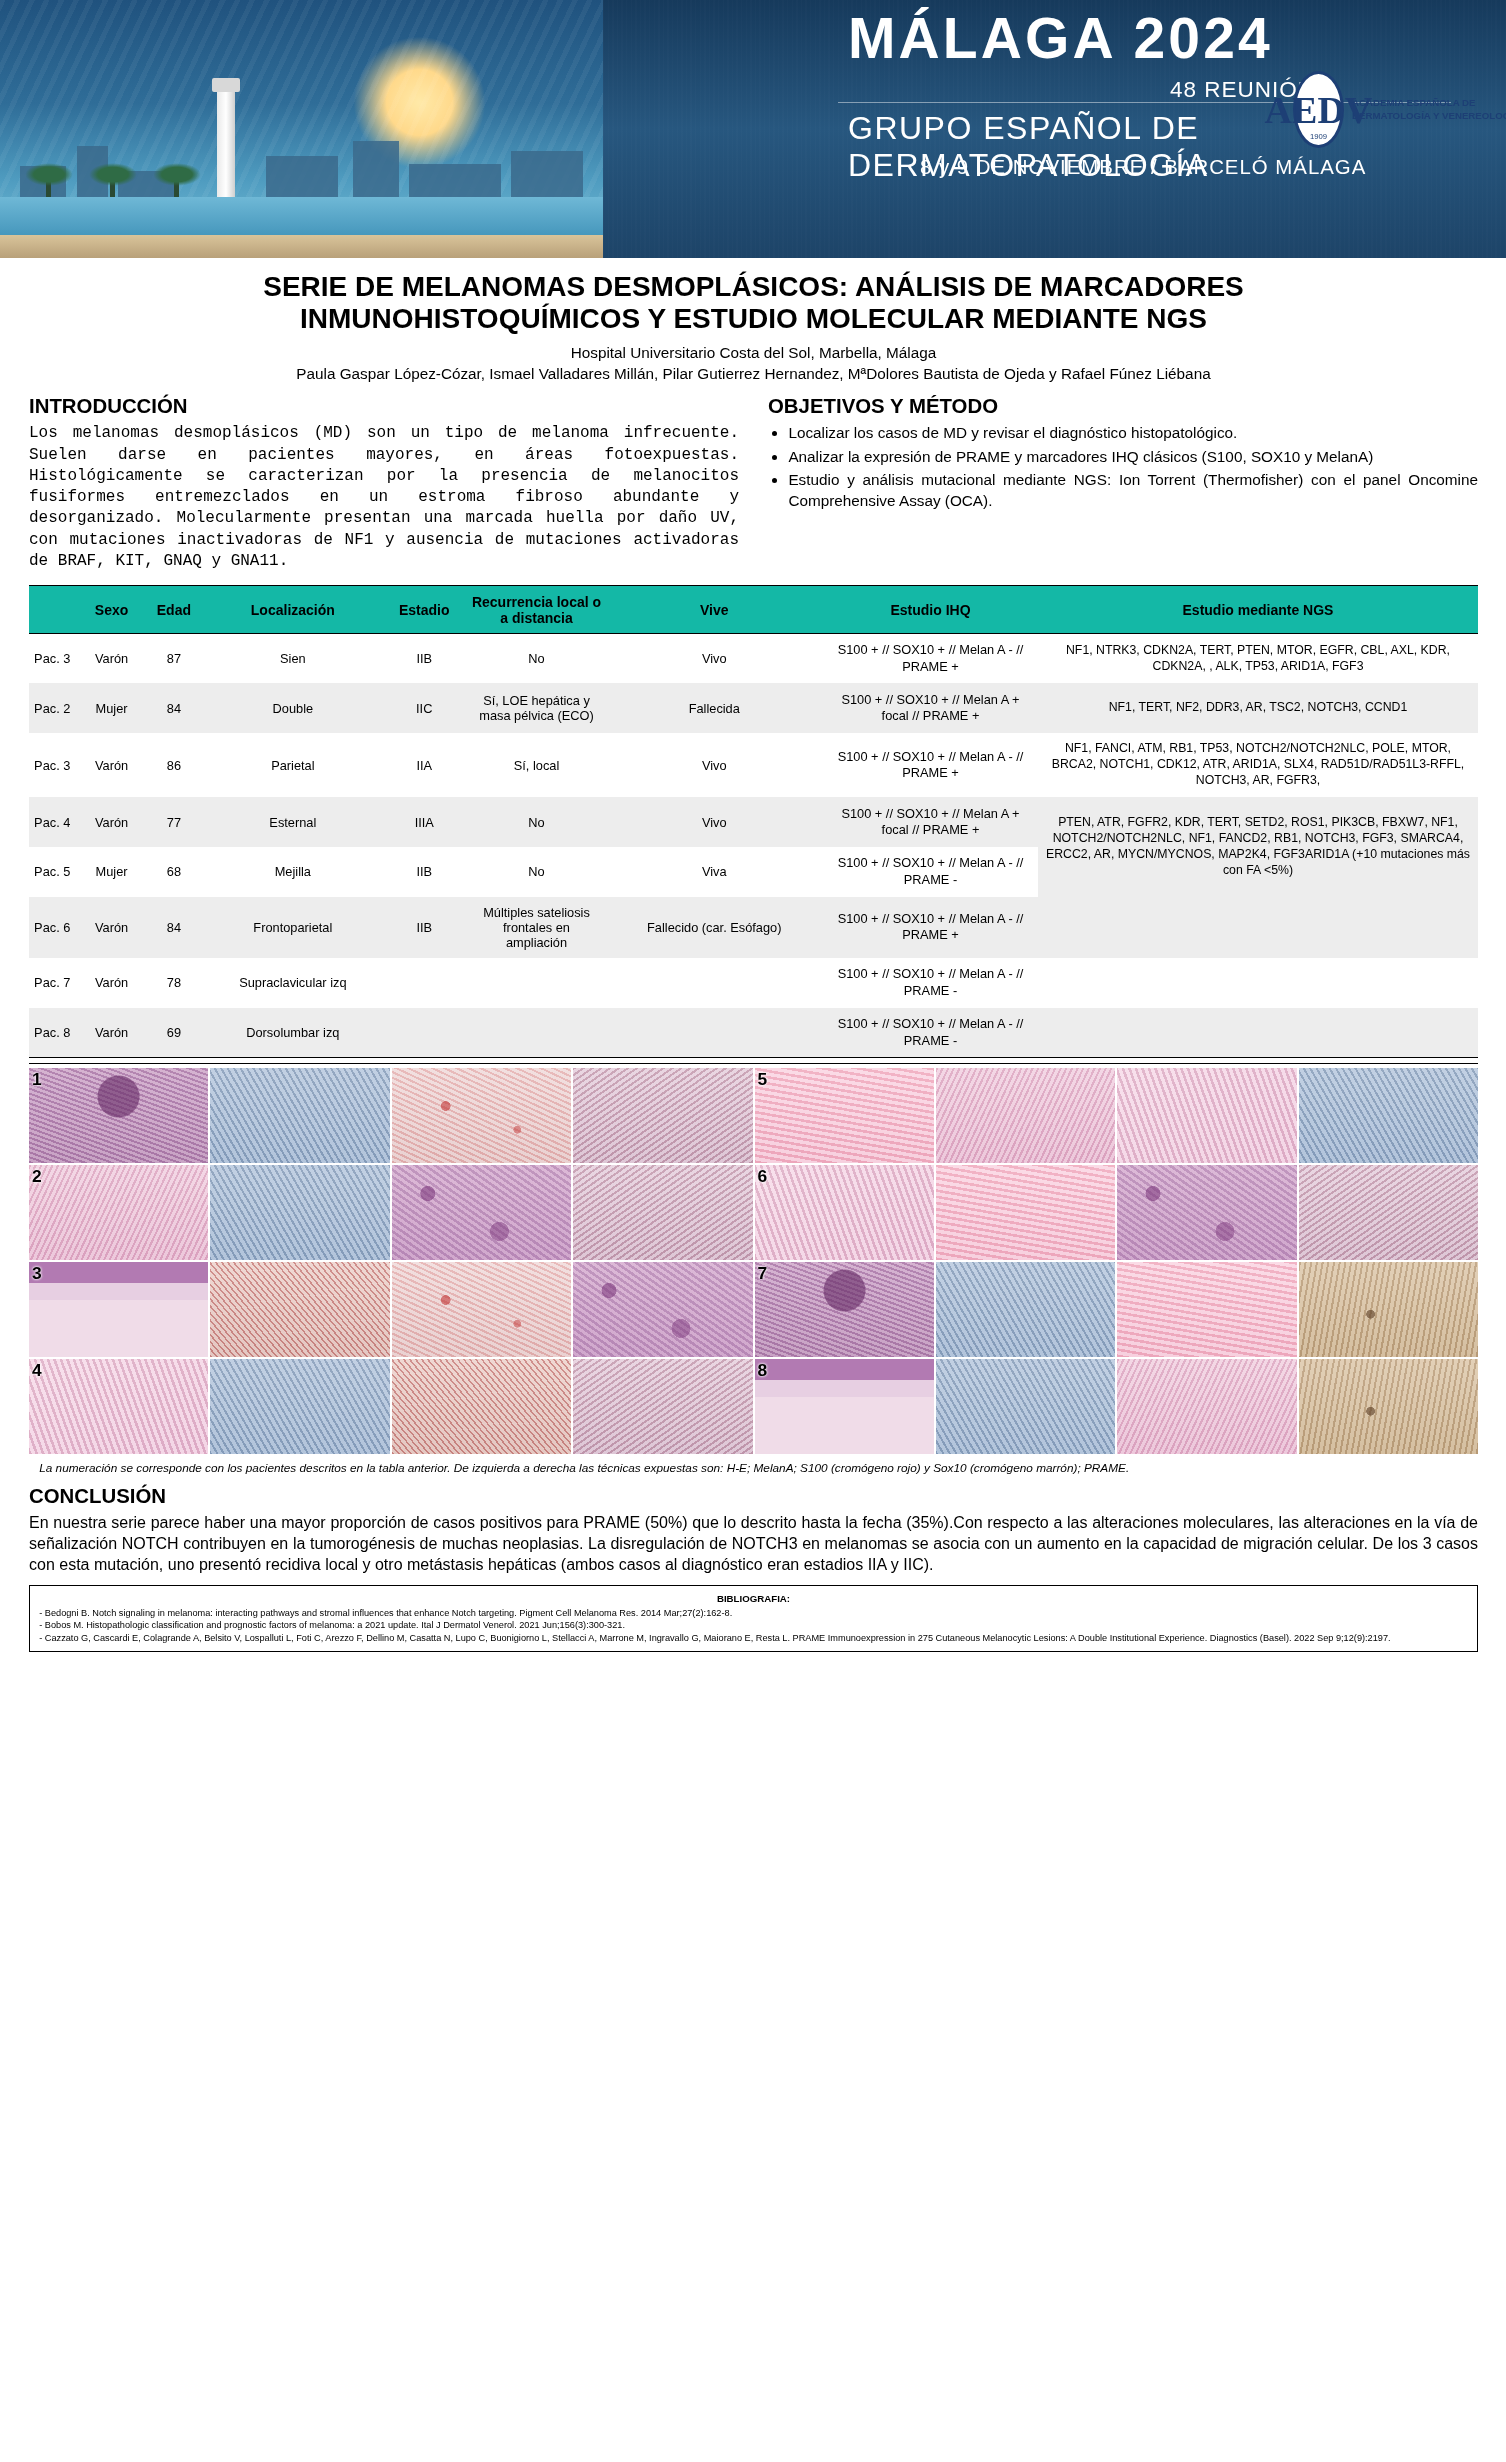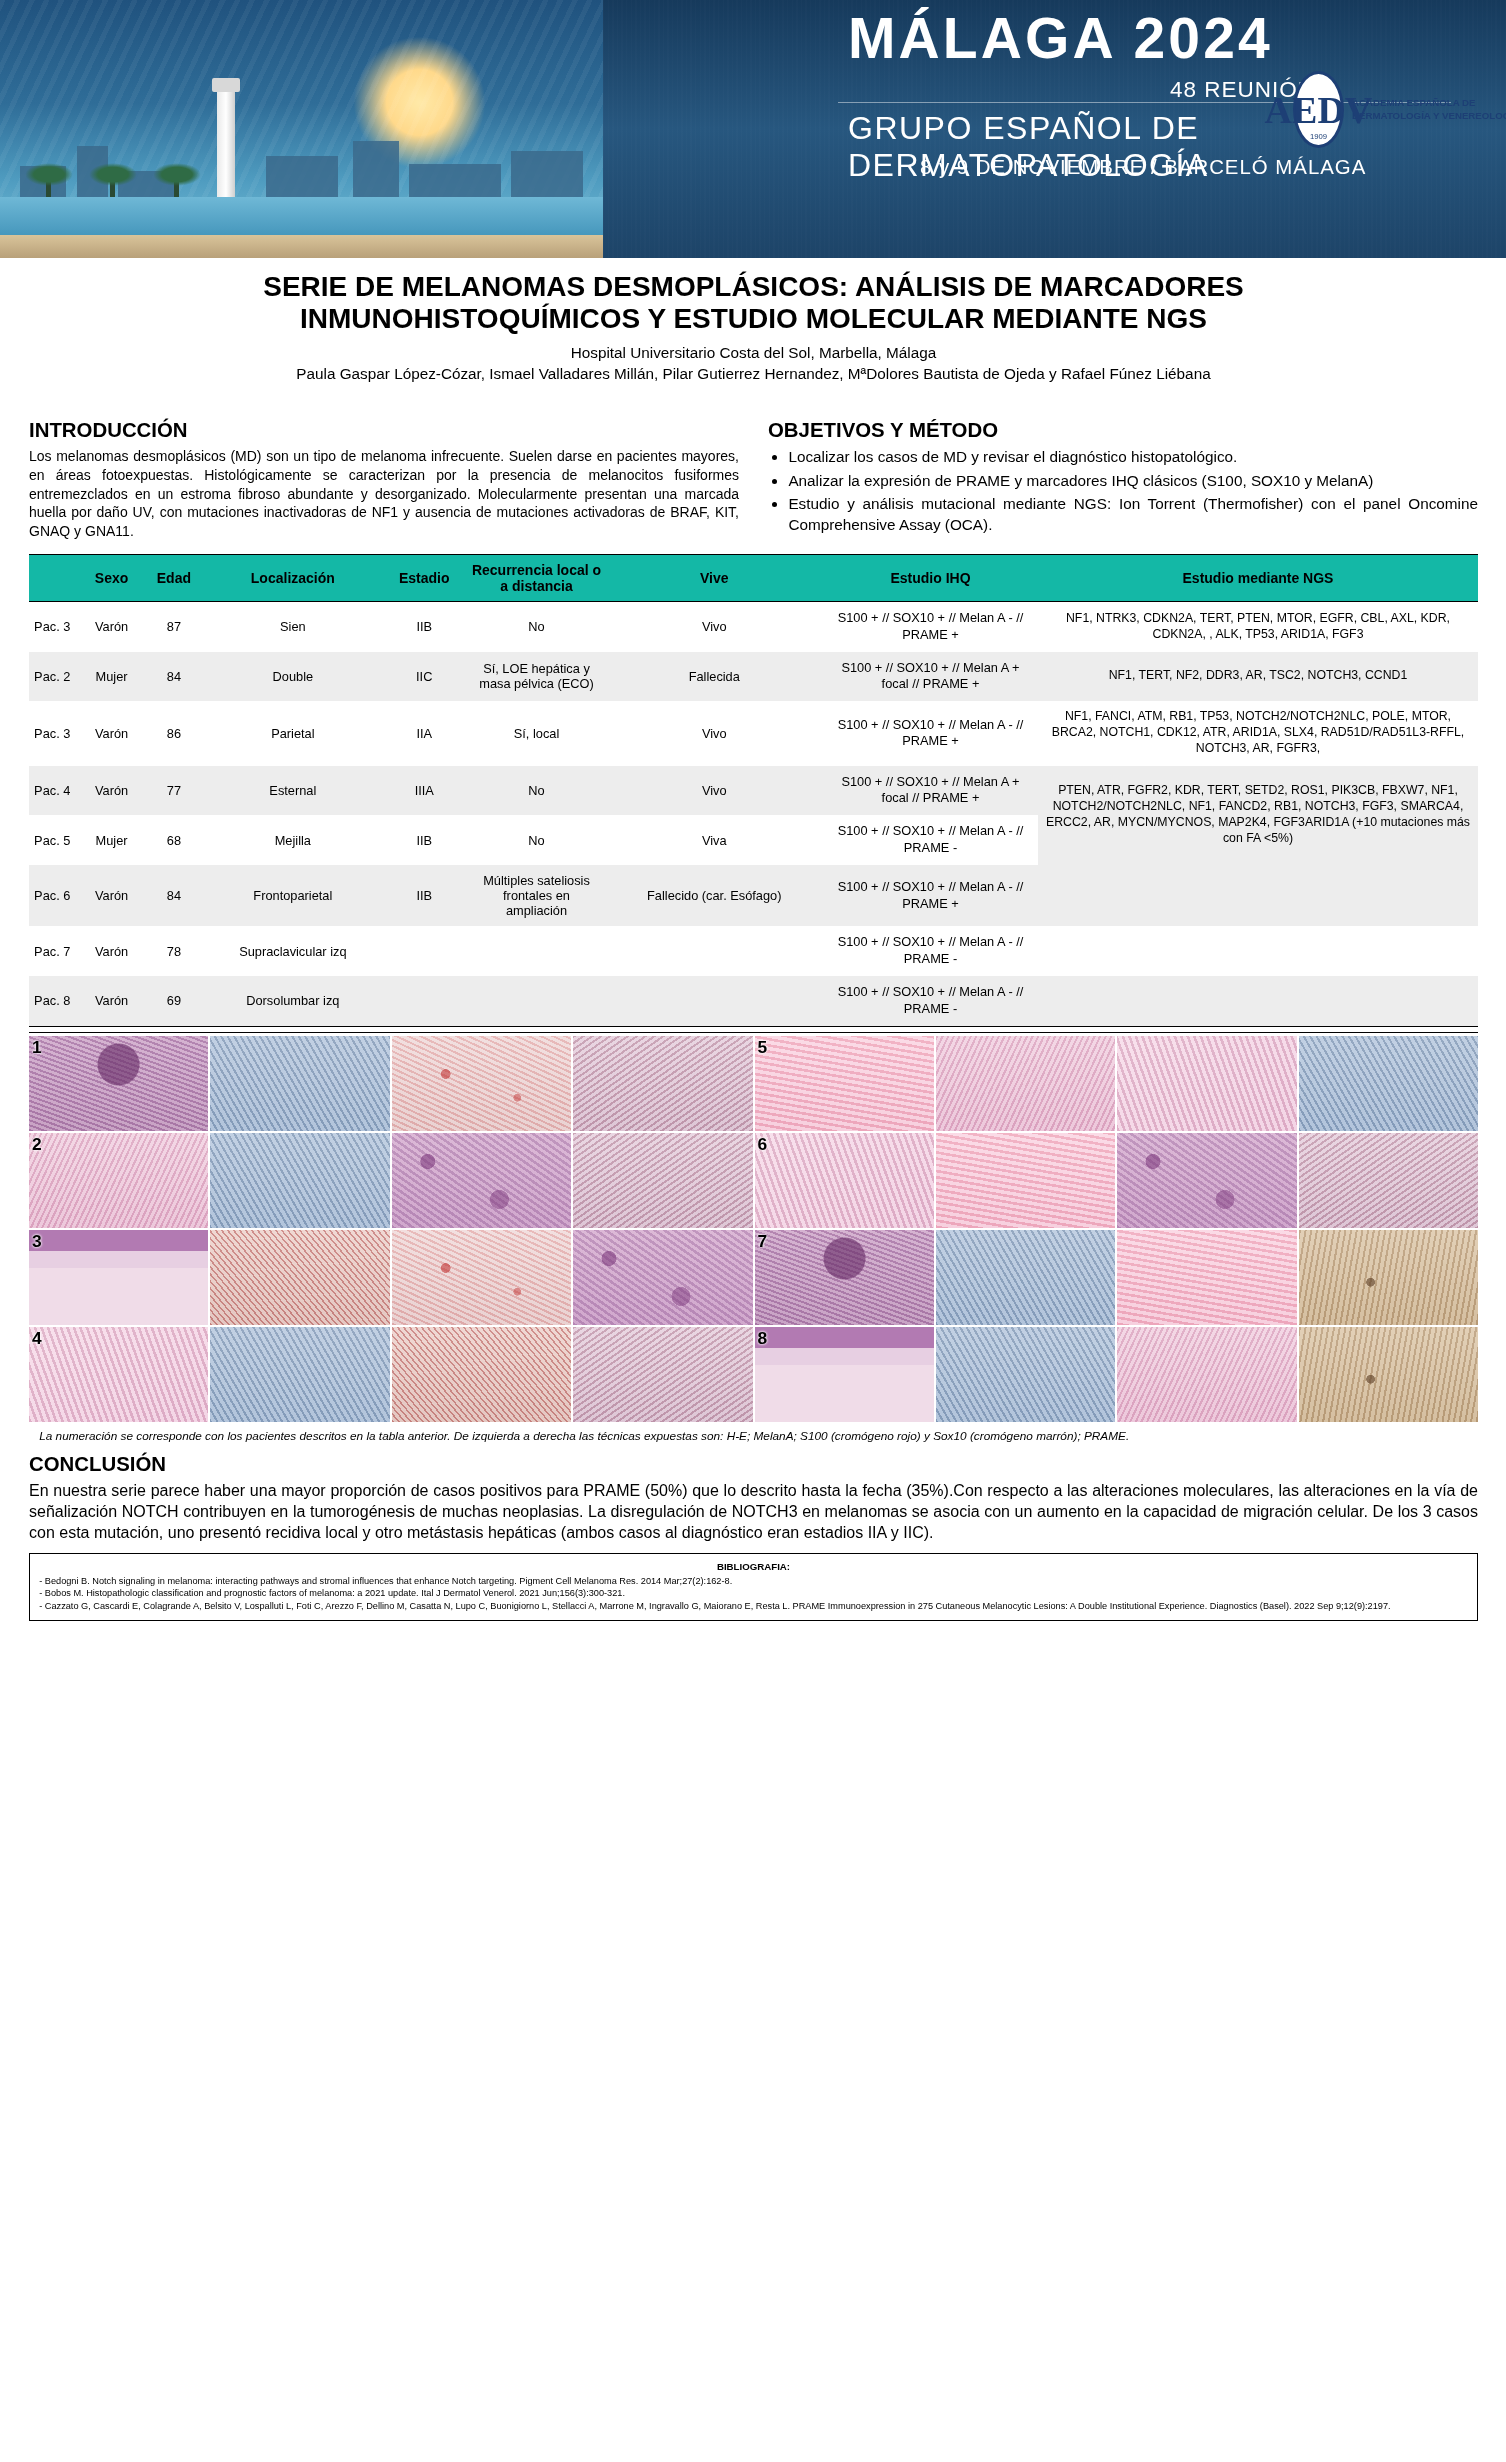--- a/index.html
+++ b/index.html
@@ -53,23 +53,23 @@
   .aedv .txt { margin-left:8.2px; color:#1d3f75; font-size:9.7px; line-height:1.25; font-weight:bold; }
 
   
   .titleblock { padding: 13.3px 20.4px 5.1px 20.4px; text-align:center; }
   .ptitle { font-size:28px; font-weight:bold; line-height:1.15; }
   .phosp { font-size:15.3px; margin-top:8.2px; }
   .pauth { font-size:15.3px; margin-top:3.1px; }
 
   
   .cols { display:flex; padding: 7.2px 29px 0 29px; gap:29px; }
-  .col { width:50%;margin-top:24px; }
+  .col { width:50%; }
   .h2 { font-size:20.4px; font-weight:bold; margin-bottom:5.1px; }
-  .ptext { font-size:14px; line-height:1.33; text-align:justify; }
+  .ptext { font-size:16px; line-height:1.33; text-align:justify;font-family:Liberation Mono, monospace; }
   ul.obj { margin:0; padding-left:20.4px; }
   ul.obj li { font-size:15.3px; line-height:1.33; text-align:justify; margin-bottom:3.1px; }
 
   
   .tablewrap { padding: 13.3px 29px 0 29px; }
   table.maintable { width:100%; border-collapse:collapse; font-size:12.8px; }
   table.maintable thead th {
      background:#14b8a6; border-top:1.5px solid #000; border-bottom:1.5px solid #000;
      padding:7.2px 3.1px; font-weight:bold; text-align:center; font-size:14px;
   }

